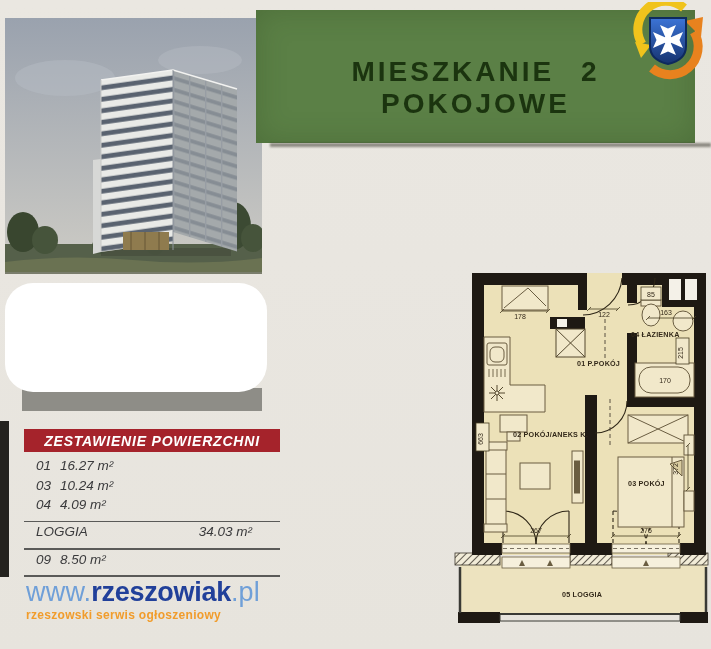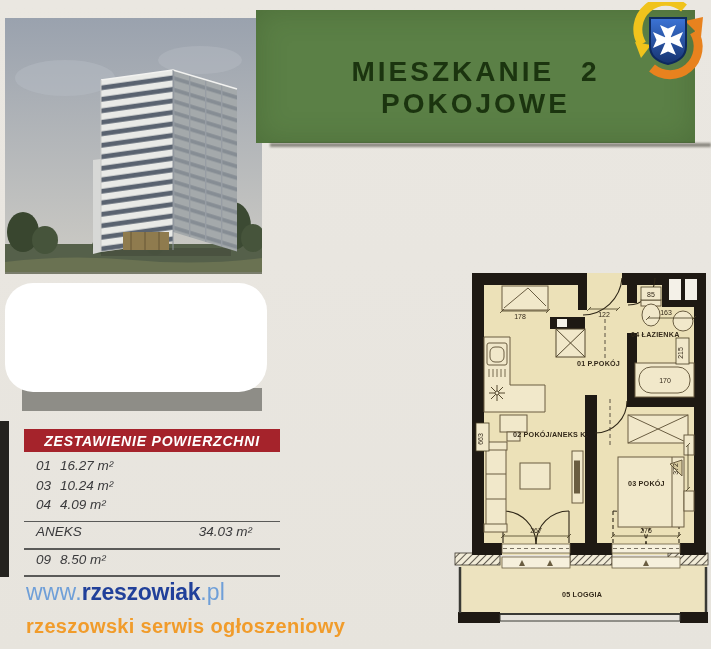--- a/index.html
+++ b/index.html
@@ -22,24 +22,24 @@
           letter-spacing:.8px;display:flex;align-items:center;justify-content:center;}
   .table-body{padding:6px 0 0 0;color:#3a3a3c;font-size:13.5px;}
   .t-row{display:flex;align-items:baseline;height:19.5px;padding:0 28px 0 12px;}
   .t-no{width:24px;}
   .t-nm{flex:1;}
   .t-ar{text-align:right;}
   .sep{border-top:1.5px solid #5a5a58;margin:4px 0 2px 0;}
   .sep.thick{border-top-width:2px;}
   .t-row.total{height:20px;margin-top:2px;}
   .weblogo{position:absolute;left:26px;top:578px;}
-  .url{font-size:23px;line-height:29px;letter-spacing:.2px;}
+  .url{font-size:27px;line-height:29px;letter-spacing:.2px;}
   .url .www,.url .tld{color:#6f9fd8;font-weight:400;}
   .url .brand{color:#21409a;font-weight:bold;letter-spacing:-.3px;}
-  .tagline{font-size:20px;color:#f19c2b;font-weight:600;margin-top:8px;letter-spacing:.3px;}
+  .tagline{font-size:12px;color:#f19c2b;font-weight:600;margin-top:1px;letter-spacing:.3px;}
   .plan{position:absolute;left:450px;top:265px;width:261px;height:370px;}
   .plan text{font-family:"Liberation Sans",sans-serif;fill:#33291a;}
   .room-label{font-size:7.2px;font-weight:600;letter-spacing:.2px;}
   .dim{font-size:7px;}
 </style>
 </head>
 <body>
 
 <div class="page">
 
@@ -126,21 +126,21 @@
       <div class="t-row">
         <span class="t-no">03</span>
         <span class="t-ar">10.24 m²</span>
       </div>
       <div class="t-row">
         <span class="t-no">04</span>
         <span class="t-ar">4.09 m²</span>
       </div>
       <div class="sep"></div>
       <div class="t-row total">
-        <span class="t-nm">ANEKS</span>
+        <span class="t-nm">LOGGIA</span>
         <span class="t-ar">34.03 m²</span>
       </div>
       <div class="sep thick"></div>
       <div class="t-row">
         <span class="t-no">09</span>
         <span class="t-ar">8.50 m²</span>
       </div>
       <div class="sep thick"></div>
     </div>
   </div>

